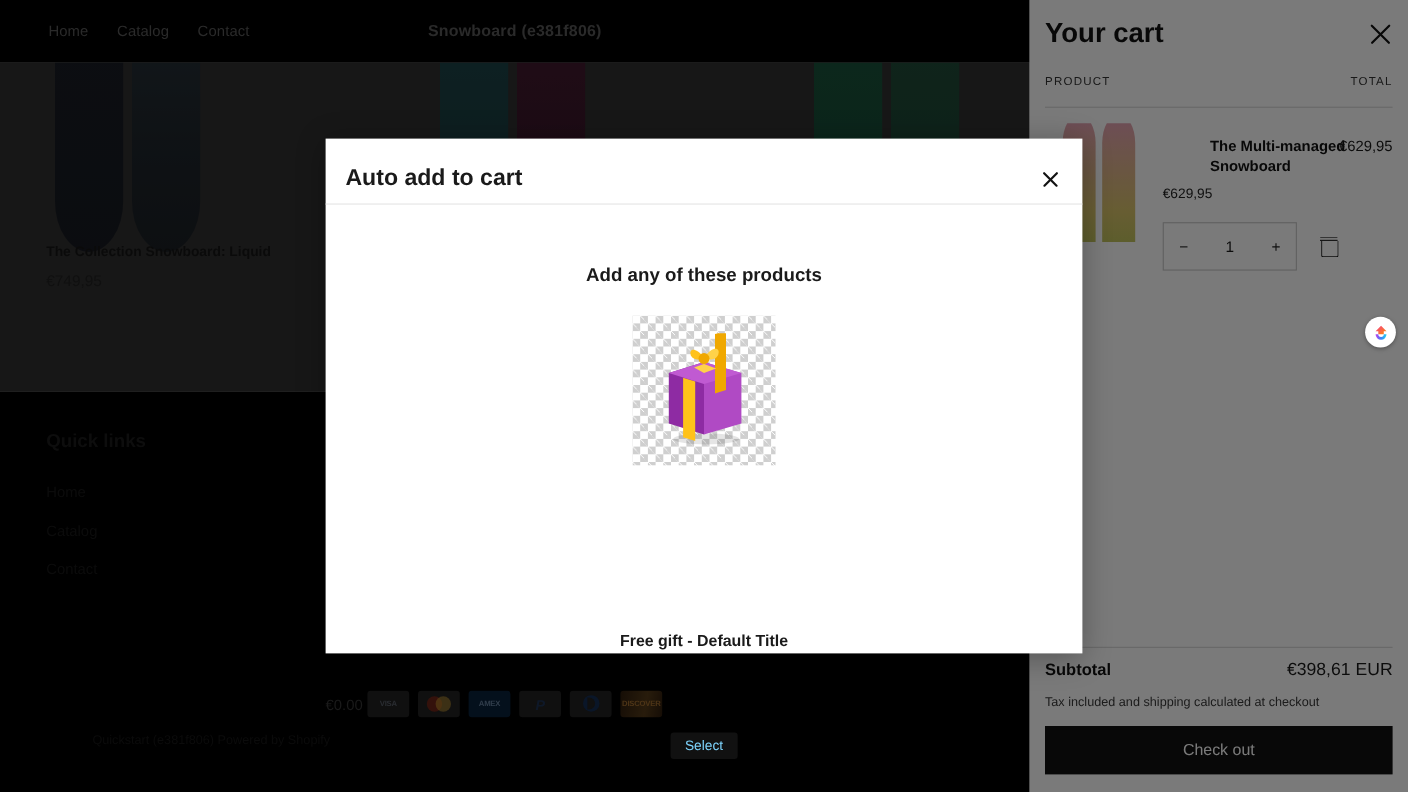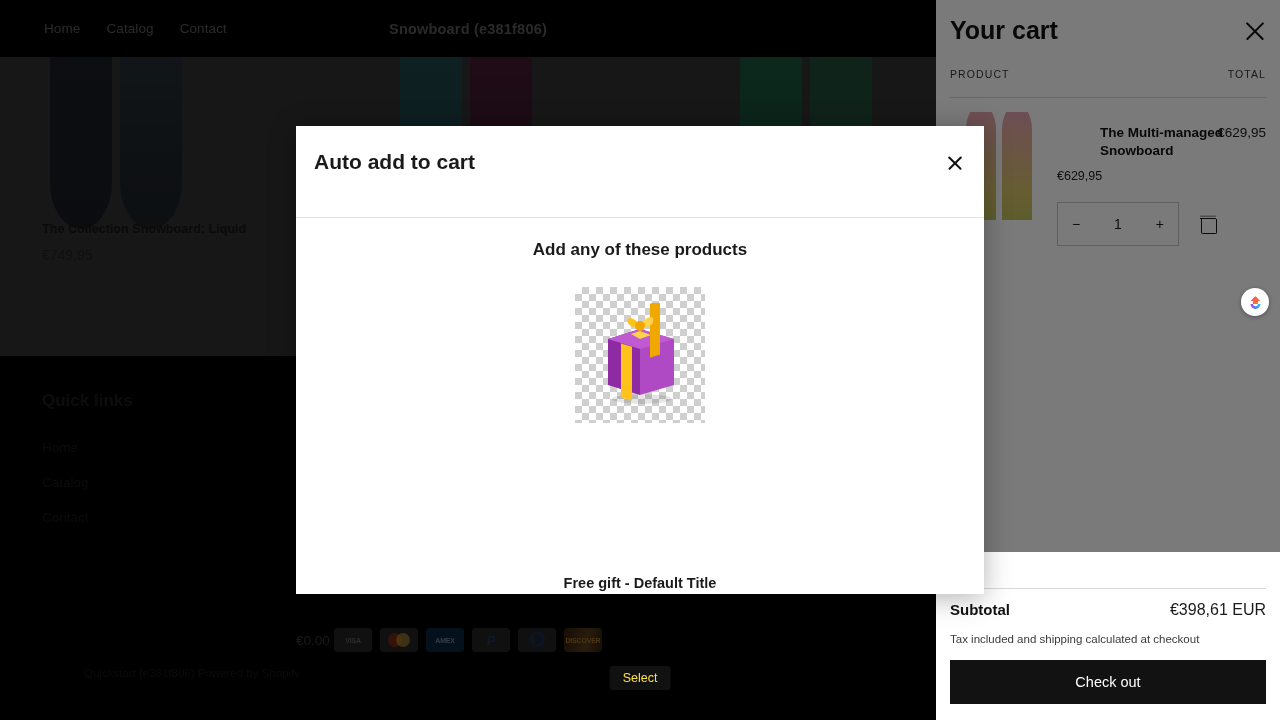--- a/index.html
+++ b/index.html
@@ -116,21 +116,21 @@
                 background:#2a2a2a; border-radius: 0 6px 6px 0; }
   .pay-disc   { background: linear-gradient(100deg,#3a2410 0%,#6a4a20 60%,#3a2410 100%); color: #c9883a; }
   .copyright {
     position: absolute; left: 84px; top: 311px;
     color: #1d1d1d; font-size: 11.5px;
   }
 
   
   #cart {
     position: absolute; top: 0; right: 0;
-    width: 344px; height: 552px;
+    width: 344px; height: 720px;
     background: #ffffff;
   }
   #cart-dim {
     position: absolute; inset: 0;
     background: rgba(0,0,0,.52);
     pointer-events: none;
   }
   .cart-title {
     position: absolute; left: 14px; top: 16px;
     font-size: 25px; font-weight: 700; color: #121212;
@@ -245,21 +245,21 @@
 
   
   .modal {
     position: absolute; left: 296px; top: 126px;
     width: 688px; height: 468px;
     background: #ffffff;
     box-shadow: 0 4px 26px rgba(0,0,0,.30);
     z-index: 30;
   }
   .modal-head {
-    position: relative; height: 92px;
+    position: relative; height: 60px;
     border-bottom: 1px solid #e4e4e4;
   }
   .modal-head h2 {
     position: absolute; left: 18px; top: 24px;
     font-size: 21px; font-weight: 700; color: #1a1a1a;
   }
   .modal-close {
     position: absolute; right: 16px; top: 24px;
     width: 26px; height: 26px;
     display: flex; align-items: center; justify-content: center;
@@ -288,21 +288,21 @@
     width: 230px; text-align: center;
     font-size: 14.5px; font-weight: 700; color: #1a1a1a; line-height: 1.9;
   }
   .gift-price {
     position: absolute; left: 0; right: 0; top: 507px;
     text-align: left; font-size: 13.5px; color: #1a1a1a;
   }
   .select-btn {
     position: absolute; left: 50%; top: 540px;
     transform: translateX(-50%);
-    background: #111111; color: #fde047;
+    background: #111111; color: #7dd3fc;
     border: none; padding: 5px 13px;
     font-size: 12.5px; border-radius: 3px; cursor: pointer;
     font-family: "Liberation Sans", sans-serif;
   }
 
   
   #scrim {
     position: absolute; top: 0; left: 0;
     width: 936px; height: 720px;
     background: rgba(0,0,0,.62);

